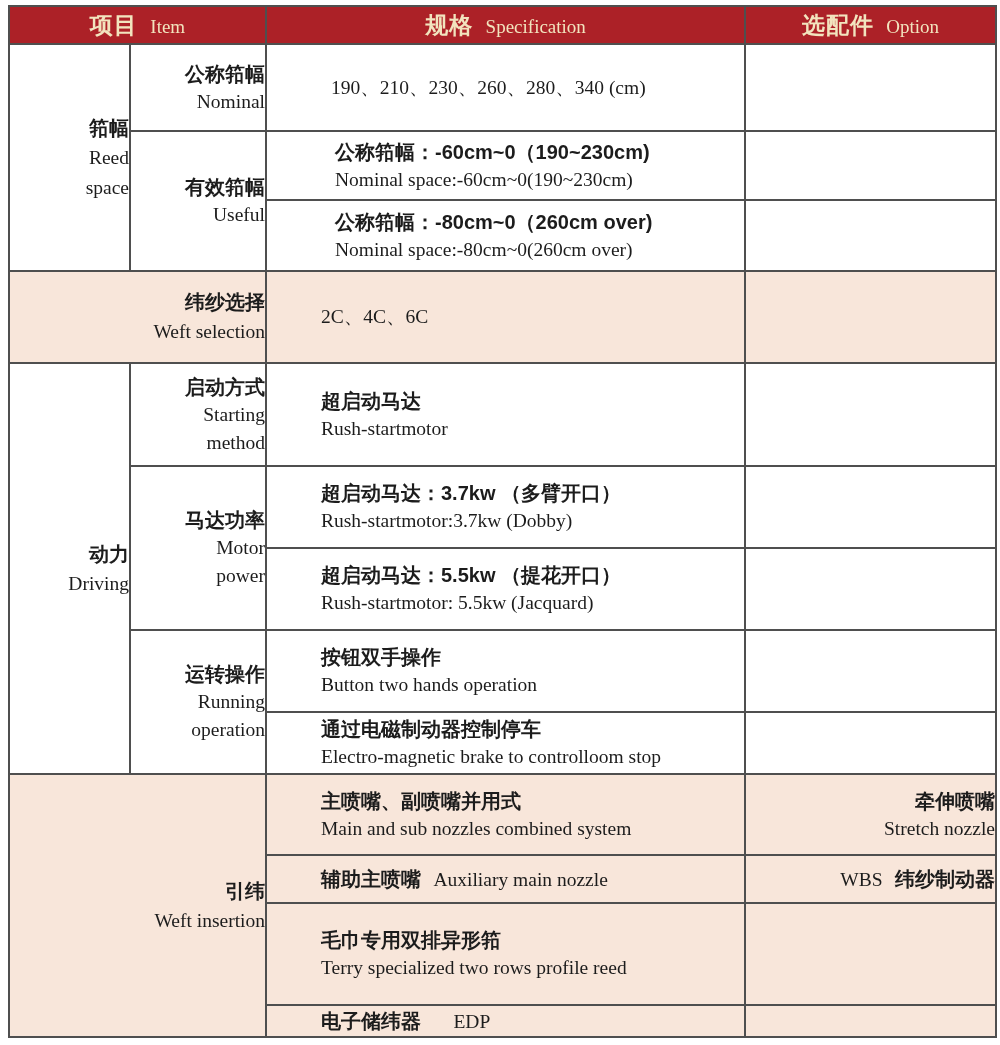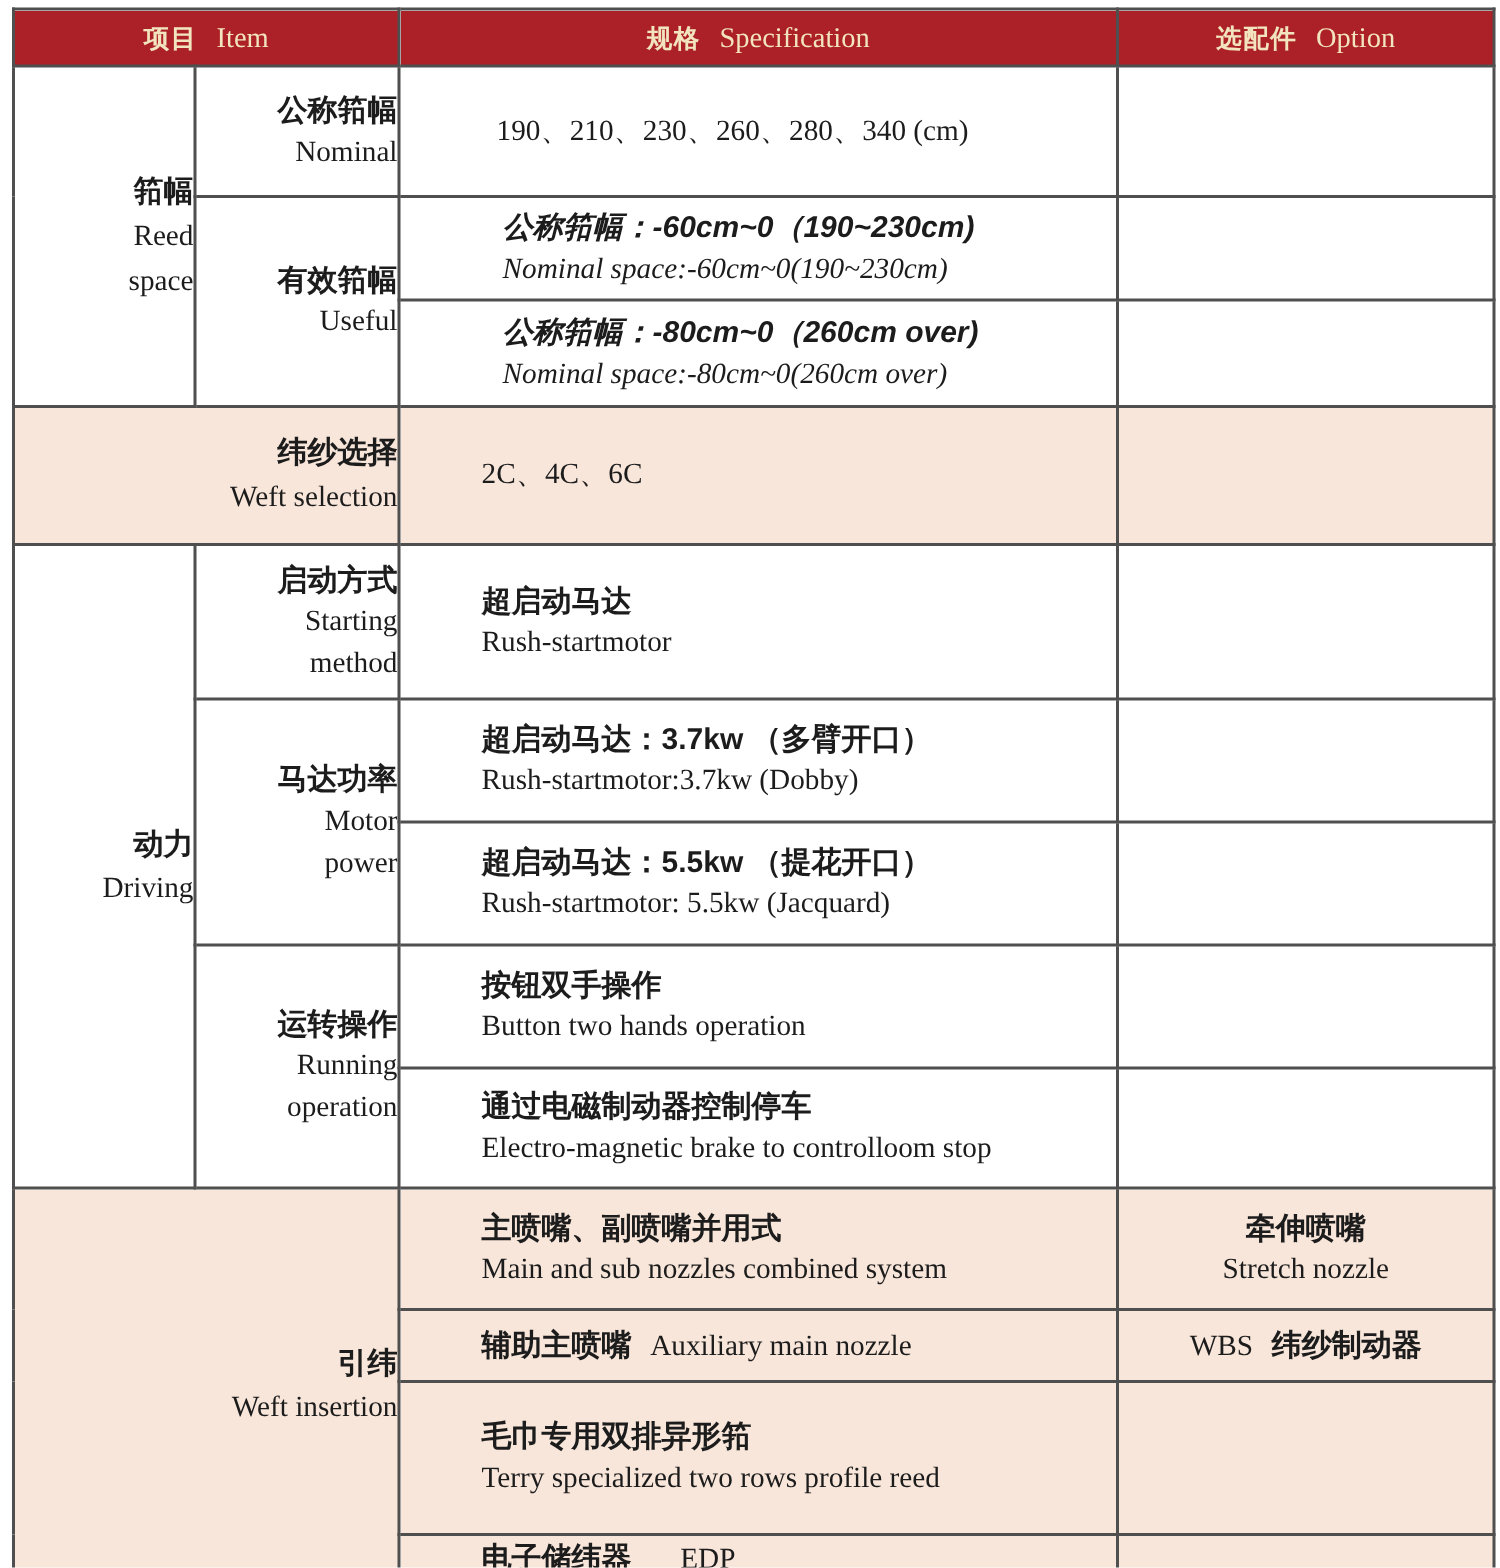--- a/index.html
+++ b/index.html
@@ -33,21 +33,21 @@
   }
   tr.head th{
     background:var(--header-bg);
     color:var(--header-text);
     height:38px;
     font-weight:bold;
     text-align:center;
   }
   .hcn{
     font-family:"Liberation Sans","DejaVu Sans",sans-serif;
-    font-weight:bold;font-size:17px;letter-spacing:1px;
+    font-weight:bold;font-size:23px;letter-spacing:1px;
   }
   .hen{
     font-family:"Liberation Serif","DejaVu Serif",serif;
     font-weight:normal;font-size:19px;
   }
   .cn{
     display:block;
     font-family:"Liberation Sans","DejaVu Sans",sans-serif;
     font-weight:bold;
     font-size:20px;
@@ -69,22 +69,22 @@
     display:inline;
     font-family:"Liberation Serif","DejaVu Serif",serif;
     font-weight:normal;font-size:19.5px;line-height:28px;
   }
   .gap-sm{margin-left:8px;}
   .gap-lg{margin-left:28px;}
   td.group,td.sub{text-align:right;}
   td.group .cn,td.group .en{line-height:30px;}
   td.spec{text-align:left;padding-left:54px;}
   td.spec.ind-md{padding-left:64px;}
-  td.spec.ind-lg{padding-left:68px;font-style:italic;}
-  td.opt{text-align:center;}
+  td.spec.ind-lg{padding-left:68px;}
+  td.opt{text-align:right;}
   tr.pink td{background:var(--pink-bg);}
 </style>
 </head>
 <body>
 
 <table class="spec-table">
   <colgroup>
     <col style="width:121px">
       <col style="width:136px">
       <col style="width:479px">
@@ -198,21 +198,21 @@
       <span class="en">Running</span>
       <span class="en">operation</span>
     </td>
     <td class="spec">
       <span class="cn">按钮双手操作</span>
       <span class="en">Button two hands operation</span>
     </td>
     <td class="opt"></td>
   </tr>
 
-  <tr style="height:80px">
+  <tr style="height:62px">
     <td class="spec">
       <span class="cn">通过电磁制动器控制停车</span>
       <span class="en">Electro-magnetic brake to controlloom stop</span>
     </td>
     <td class="opt"></td>
   </tr>
 
   <tr class="pink" style="height:81px">
     <td class="group" colspan="2" rowspan="4">
       <span class="cn">引纬</span>

